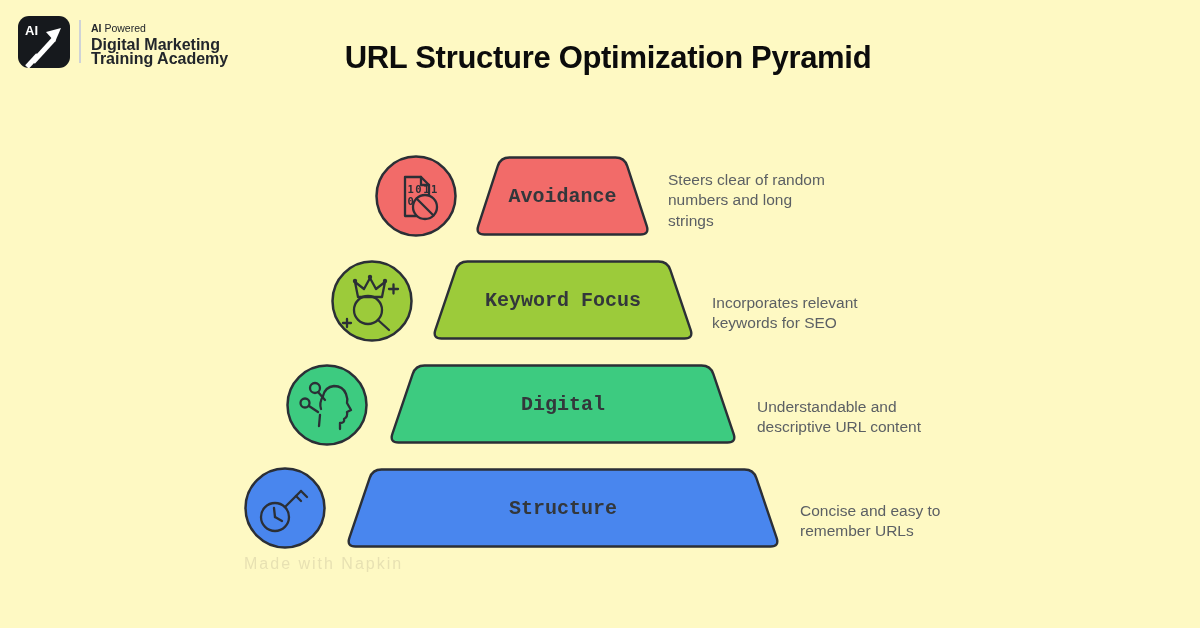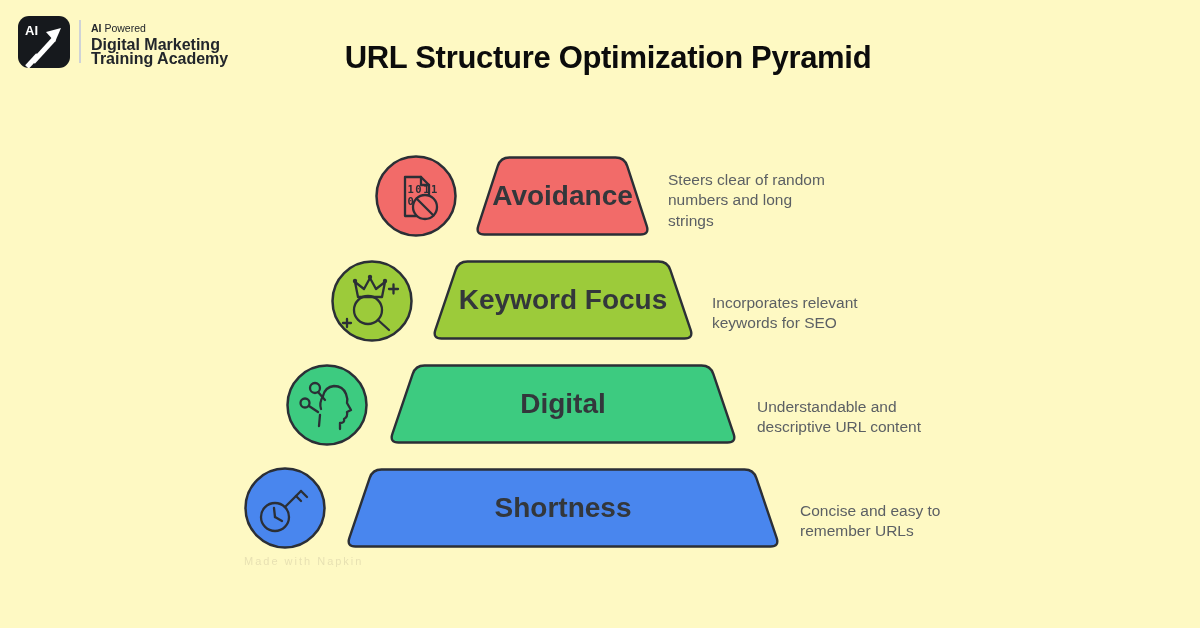--- a/index.html
+++ b/index.html
@@ -13,32 +13,32 @@
   .logo-l1{font-size:10.5px;margin-bottom:4px;}
   .logo-l1 .pfx{font-weight:bold;}
   .logo-l2,.logo-l3{font-size:16px;font-weight:bold;line-height:13.5px;}
   .title{position:absolute;left:8px;top:40px;width:100%;margin:0;text-align:center;
          font-size:31px;font-weight:bold;color:#0c0c0c;letter-spacing:-0.3px;}
 
   
   .trap{position:absolute;}
   .trap path{stroke-width:2.4;}
   .level-label{position:absolute;display:flex;align-items:center;justify-content:center;
-               font-weight:bold;font-size:28px;color:var(--label,#33373b);}
+               font-weight:bold;font-size:20px;color:var(--label,#33373b);font-family:Liberation Mono, monospace;}
   .desc{position:absolute;font-size:15.5px;line-height:1.32;color:var(--desc,#5c6064);
         white-space:pre-line;}
   .icon{position:absolute;}
   .icon .icon-bg{stroke-width:2.5;}
   .icon .glyph{stroke:var(--outline,#2b2f36);fill:none;stroke-width:2.3;
                stroke-linecap:round;stroke-linejoin:round;}
   .icon .dot{fill:var(--outline,#2b2f36);stroke:none;}
   .icon .bintext{fill:var(--outline,#2b2f36);stroke:none;
                  font-family:"DejaVu Sans Mono",monospace;font-size:10.5px;font-weight:bold;
                  letter-spacing:1.5px;}
-  .watermark{position:absolute;left:244px;top:555px;font-size:11px;letter-spacing:2px;
+  .watermark{position:absolute;left:244px;top:555px;font-size:16px;letter-spacing:2px;
              color:rgba(125,115,105,0.18);}
 </style>
 </head>
 <body>
 
 <div class="canvas">
 
   <svg class="badge" width="52" height="52" viewBox="0 0 52 52">
     <rect x="0" y="0" width="52" height="52" rx="11" fill="#16191d"></rect>
     <g>
@@ -66,21 +66,21 @@
   <svg class="trap" style="left:387px;top:363px" width="352" height="82" viewBox="0 0 352 82">
       <path d="M25.62074952978213,11.027011007952915 Q28.5,2.5 37.5,2.5 L314.5,2.5 Q323.5,2.5 326.37925047021787,11.027011007952915 L346.62074952978213,70.97298899204708 Q349.5,79.5 340.5,79.5 L11.5,79.5 Q2.5,79.5 5.379250470217867,70.97298899204708 Z" fill="#3DCB80" stroke="#2B2F36"></path>
     </svg>
   <svg class="trap" style="left:344px;top:467px" width="438" height="82" viewBox="0 0 438 82">
       <path d="M25.62074952978213,11.027011007952915 Q28.5,2.5 37.5,2.5 L400.5,2.5 Q409.5,2.5 412.37925047021787,11.027011007952915 L432.62074952978213,70.97298899204708 Q435.5,79.5 426.5,79.5 L11.5,79.5 Q2.5,79.5 5.379250470217867,70.97298899204708 Z" fill="#4986EE" stroke="#2B2F36"></path>
     </svg>
 
   <div class="level-label" style="left:473px;top:155px;width:179px;height:82px">Avoidance</div>
   <div class="level-label" style="left:430px;top:259px;width:266px;height:82px">Keyword Focus</div>
   <div class="level-label" style="left:387px;top:363px;width:352px;height:82px">Digital</div>
-  <div class="level-label" style="left:344px;top:467px;width:438px;height:82px">Shortness</div>
+  <div class="level-label" style="left:344px;top:467px;width:438px;height:82px">Structure</div>
 
   <div class="desc" style="left:668px;top:170px;width:190px">Steers clear of random
 numbers and long
 strings</div>
   <div class="desc" style="left:712px;top:293px;width:190px">Incorporates relevant
 keywords for SEO</div>
   <div class="desc" style="left:757px;top:397px;width:200px">Understandable and
 descriptive URL content</div>
   <div class="desc" style="left:800px;top:501px;width:165px">Concise and easy to
 remember URLs</div>

